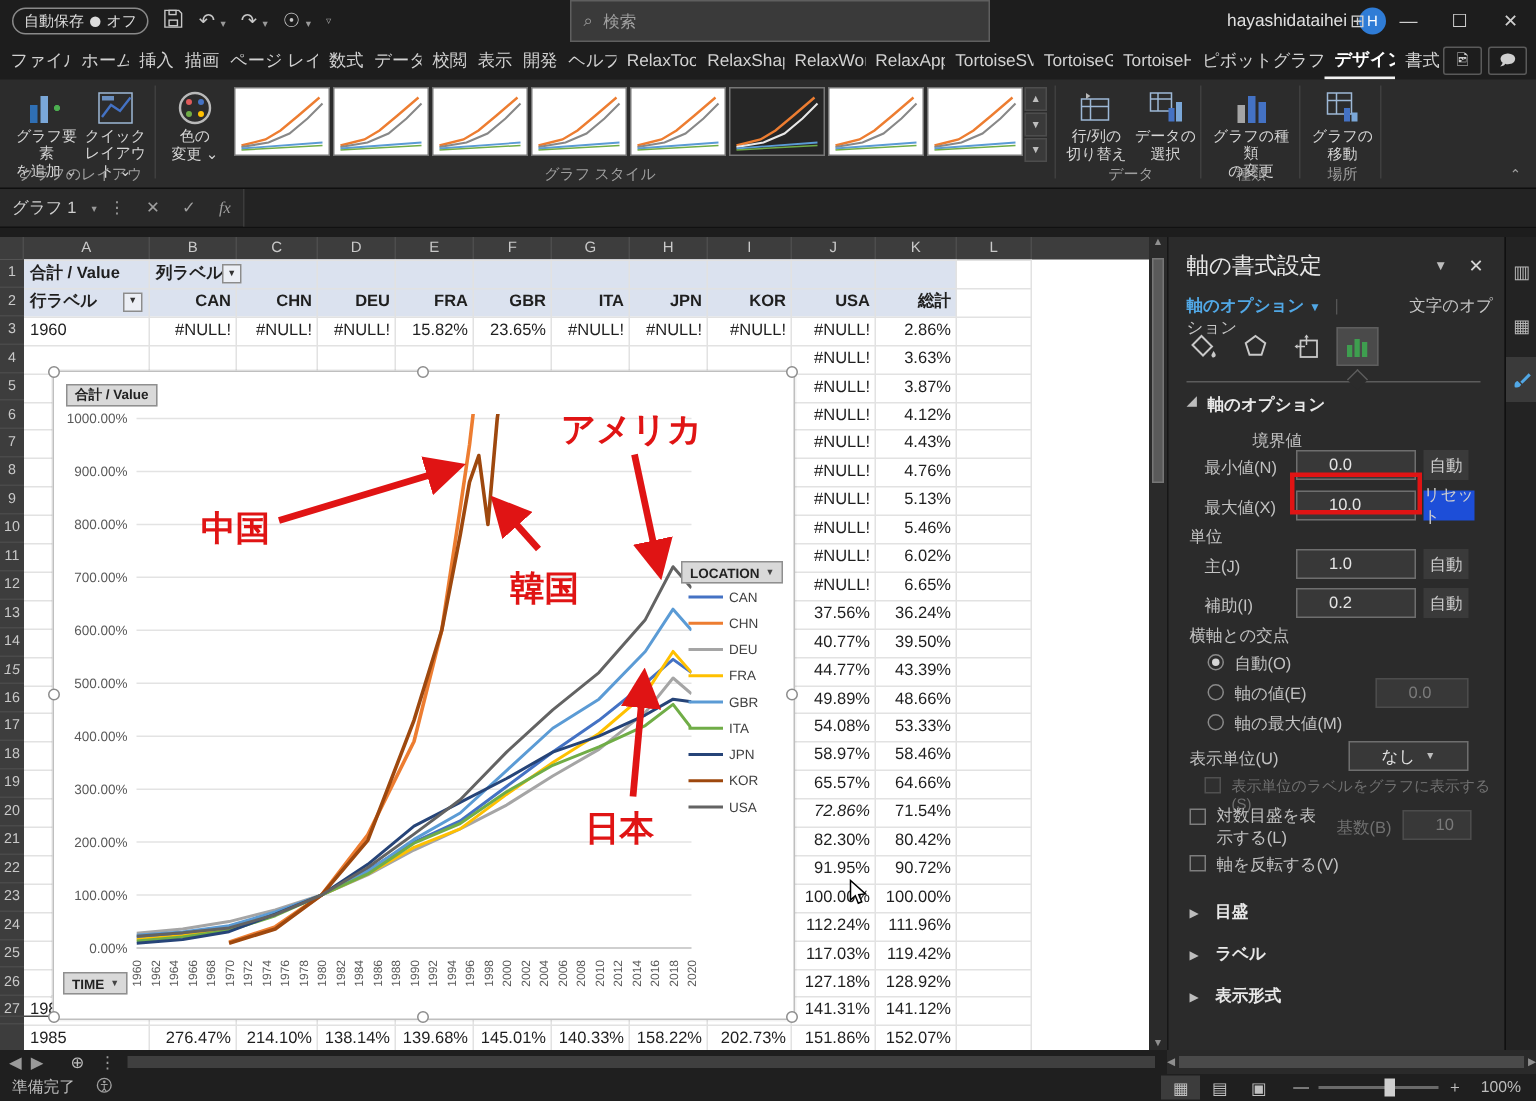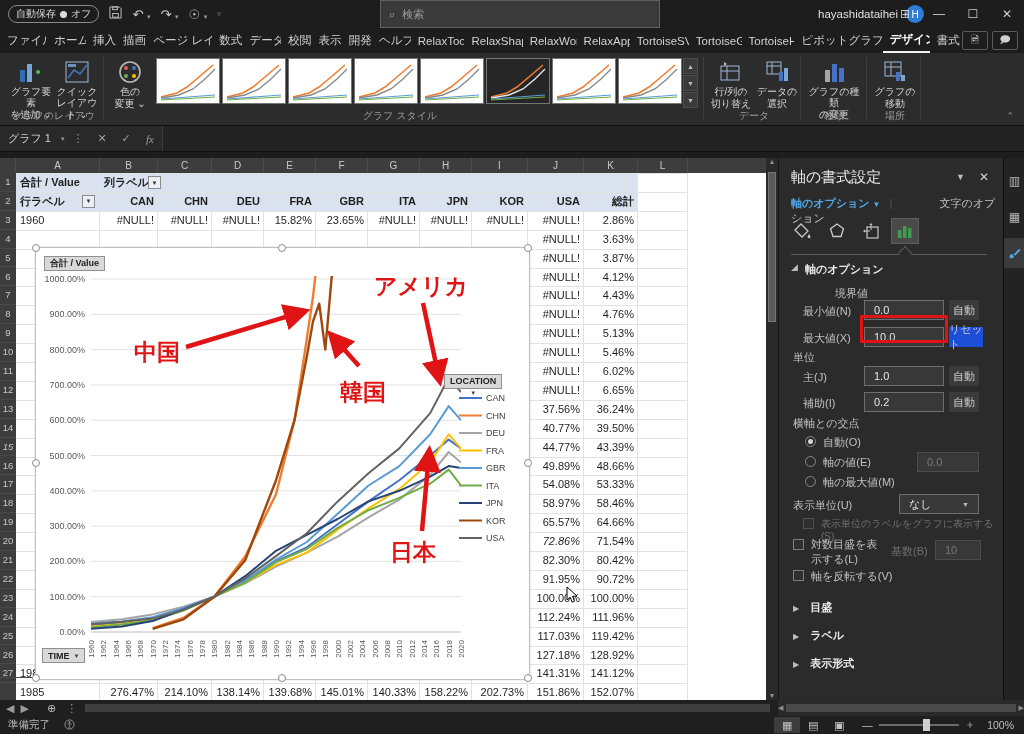--- a/index.html
+++ b/index.html
@@ -91,21 +91,21 @@
   .ptab-active { color:#51a8e6; font-weight:bold; }
   .ptab { color:#c4c4c4;margin-left:38px; }
   .picon { position:absolute; top:60px; width:28px; height:26px; display:flex; align-items:center; justify-content:center;}
   .picon.sel { background:#4a4a4a; border:1px solid #5e5e5e; }
   #panel hr.notch { position:absolute; left:12px; top:96px; width:196px; border:none; border-top:1px solid #5c5c5c;}
   .notch-up { position:absolute; top:90px; width:10px; height:10px; border-left:1px solid #5c5c5c; border-top:1px solid #5c5c5c;
               transform:rotate(45deg); background:#2b2b2b; }
   .plabel { color:#c2c2c2; }
   .psec { color:#e8e8e8; font-weight:bold; }
   .pinput { position:absolute; height:20px; background:#383838; border:1px solid #6e6e6e; color:#e4e4e4;
-            font-size:11px; padding:0 9px; display:flex; align-items:center; }
+            font-size:11px; padding:0 21px; display:flex; align-items:center; }
   .pinput.dis { color:#7a7a7a; border-color:#4c4c4c; }
   .pbtn { position:absolute; height:20px; background:#3a3a3a; color:#cfcfcf; font-size:11px;
           display:flex; align-items:center; justify-content:center; }
   .pbtn.reset { background:#1d4ed8; width:34px; }
   .radio { position:absolute; width:11px; height:11px; border-radius:50%; border:1px solid #8a8a8a; background:#2b2b2b;}
   .radio.sel::after { content:""; position:absolute; left:2px; top:2px; width:5px; height:5px; border-radius:50%; background:#d6d6d6;}
   .chk { position:absolute; width:11px; height:11px; border:1px solid #7d7d7d; background:#2f2f2f;}
   .chk.dis { border-color:#505050; }
   .dis-t { color:#707070; }
   .coll-arrow { color:#bdbdbd; font-size:8px; }
@@ -655,21 +655,21 @@
         <text x="98" y="112" font-size="23" font-weight="bold" fill="#e01414">中国</text>
         <line x1="150" y1="99" x2="266" y2="64" stroke="#e01414" stroke-width="4.5" marker-end="url(#arrh)"></line>
         <text x="338" y="46" font-size="23" font-weight="bold" fill="#e01414">アメリカ</text>
         <line x1="387" y1="55" x2="403" y2="130" stroke="#e01414" stroke-width="4.5" marker-end="url(#arrh)"></line>
         <text x="304" y="152" font-size="23" font-weight="bold" fill="#e01414">韓国</text>
         <line x1="323" y1="118" x2="297" y2="89" stroke="#e01414" stroke-width="4.5" marker-end="url(#arrh)"></line>
         <text x="354" y="312" font-size="23" font-weight="bold" fill="#e01414">日本</text>
         <line x1="386" y1="283" x2="393" y2="206" stroke="#e01414" stroke-width="4.5" marker-end="url(#arrh)"></line>
       </svg><div class="fieldbtn" style="left: 8px; top: 8px;">
         <span>合計 / Value</span>
-      </div><div class="fieldbtn" style="left: 408px; top: 126px; flex-direction: column;">
+      </div><div class="fieldbtn" style="left: 418px; top: 126px;">
         <span>LOCATION</span>
         <span class="fv">▼</span>
       </div><div class="fieldbtn" style="left: 6px; top: 400px;">
         <span>TIME</span>
         <span class="fv">▼</span>
       </div><div class="handle" style="left: -4px; top: -4px;"></div><div class="handle" style="left: 242px; top: -4px;"></div><div class="handle" style="left: 488px; top: -4px;"></div><div class="handle" style="left: -4px; top: 211px;"></div><div class="handle" style="left: 488px; top: 211px;"></div><div class="handle" style="left: -4px; top: 426px;"></div><div class="handle" style="left: 242px; top: 426px;"></div><div class="handle" style="left: 488px; top: 426px;"></div></div>
 
   <div id="panel">
     <div class="abs" id="panel-title">軸の書式設定</div>
     <div class="abs" style="right:38px; top:14px; color:#bdbdbd; font-size:9px;">▼</div>

